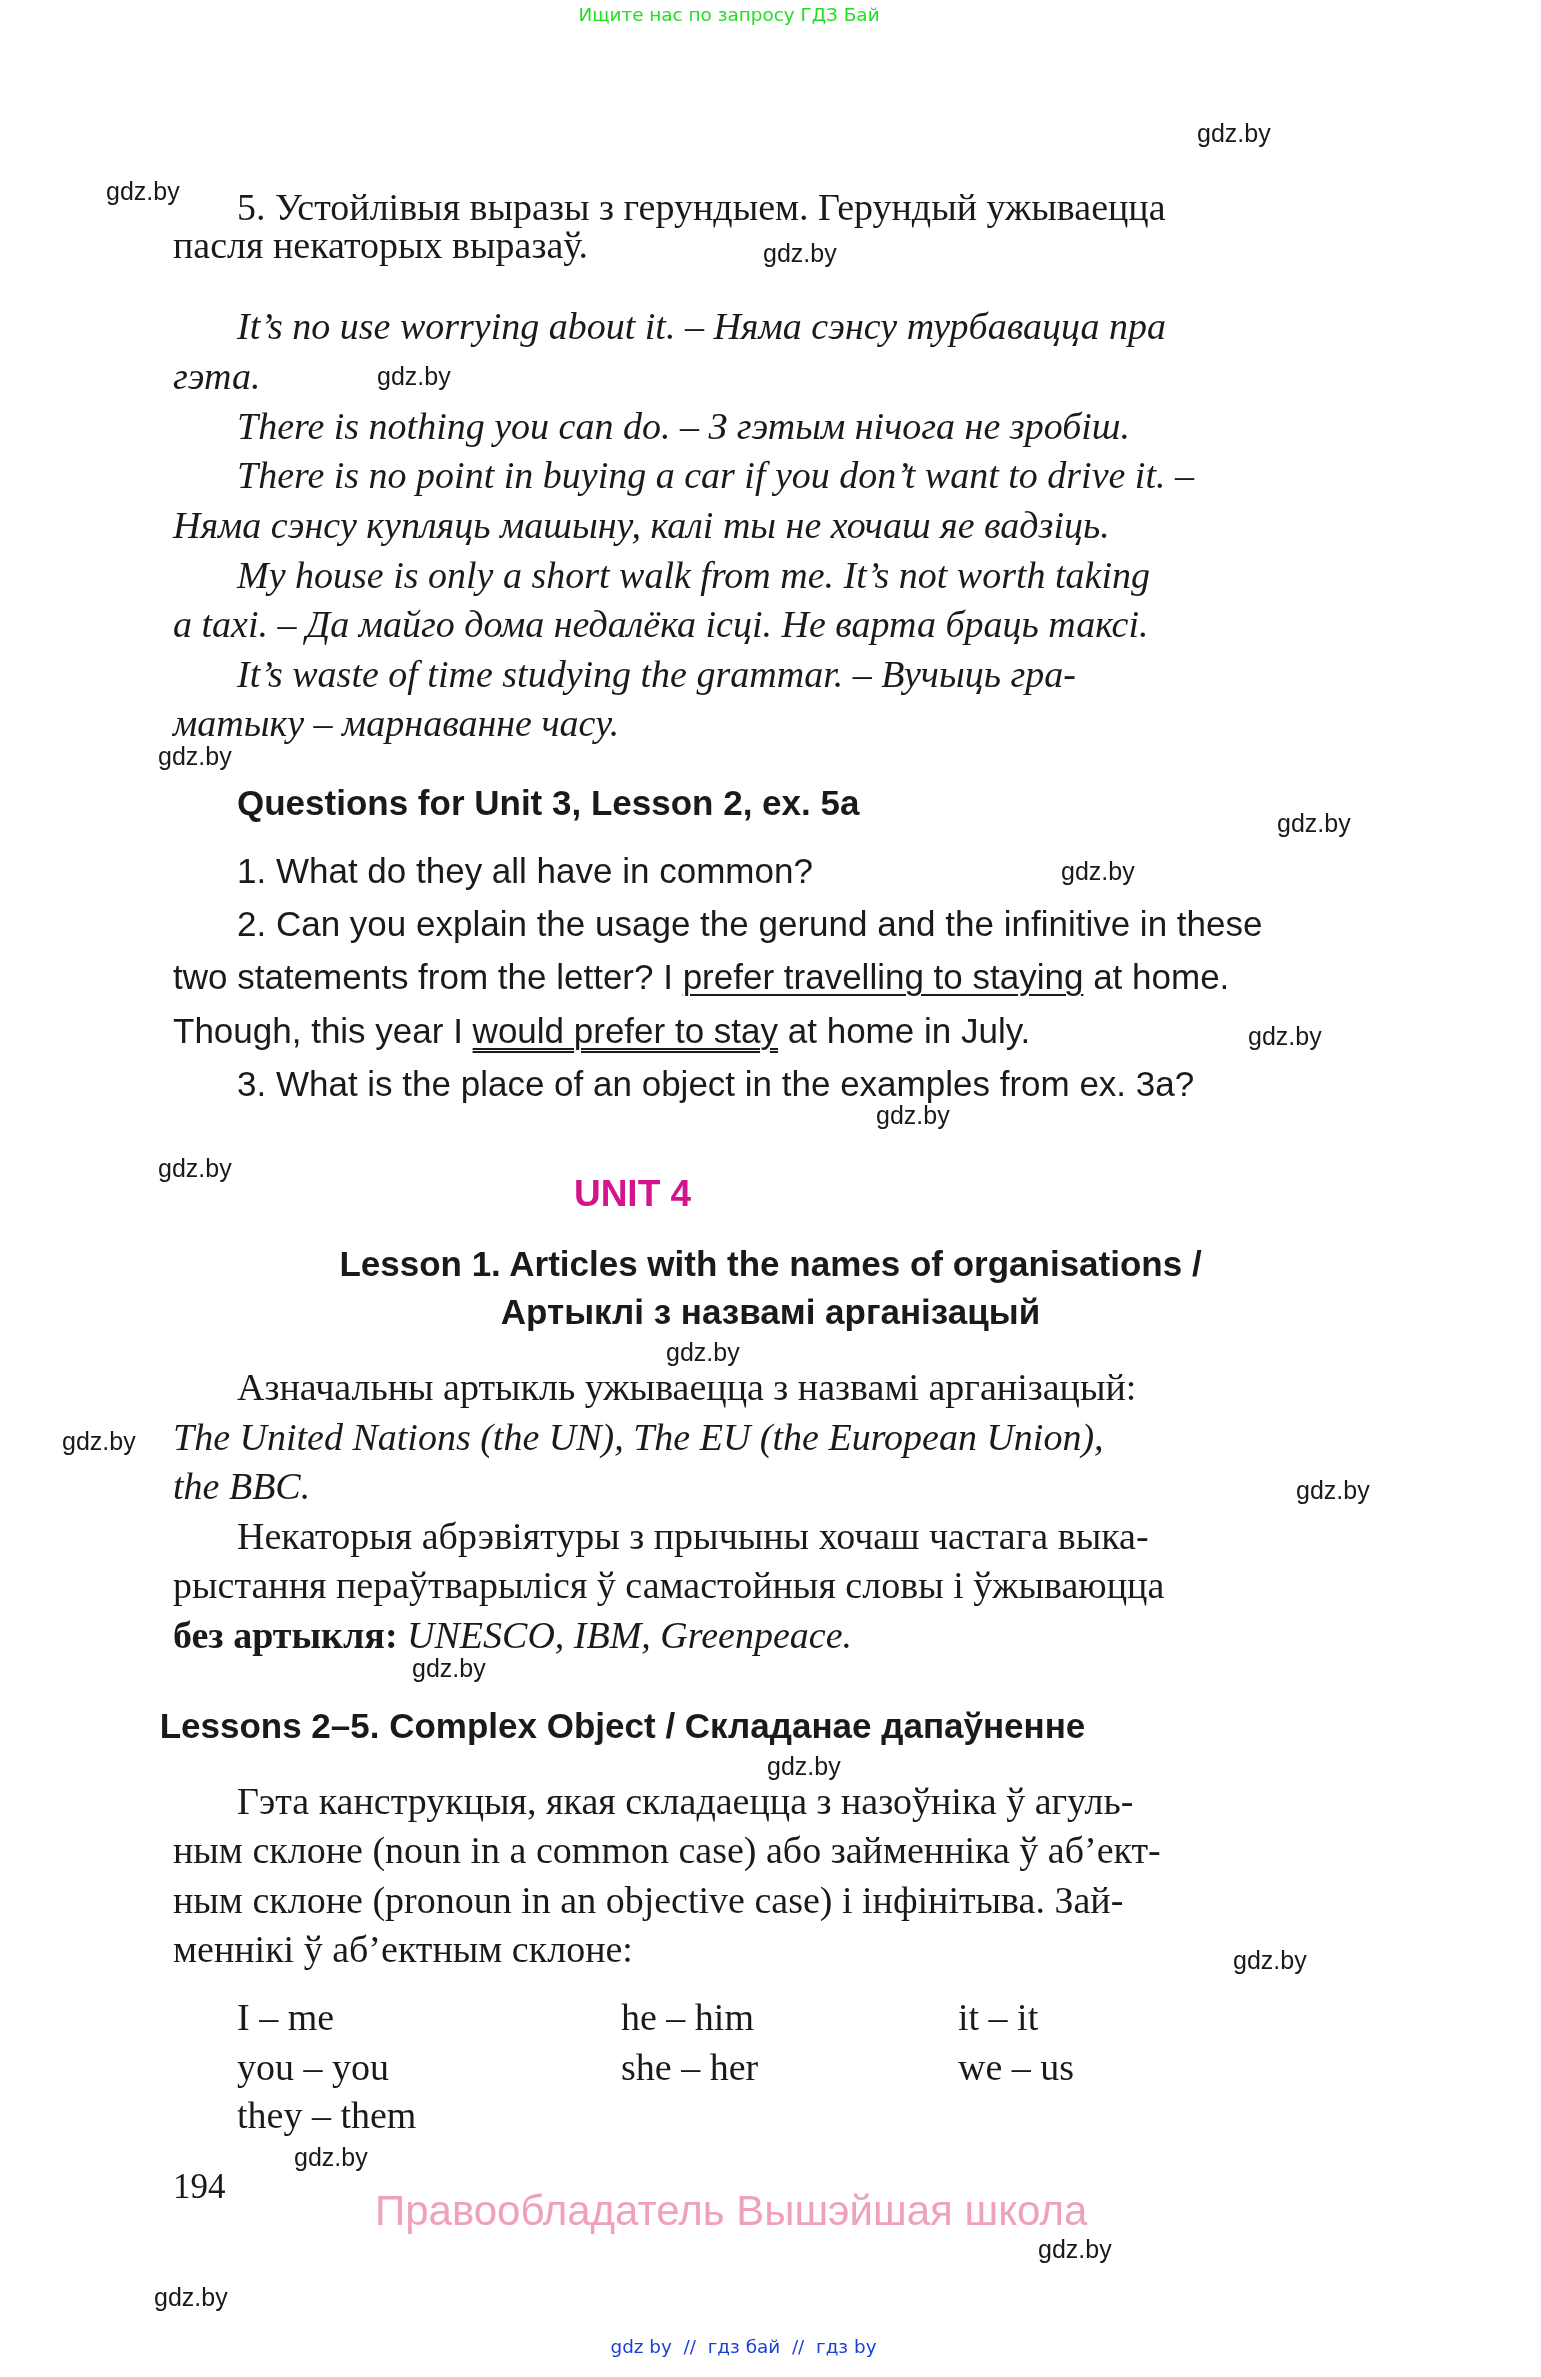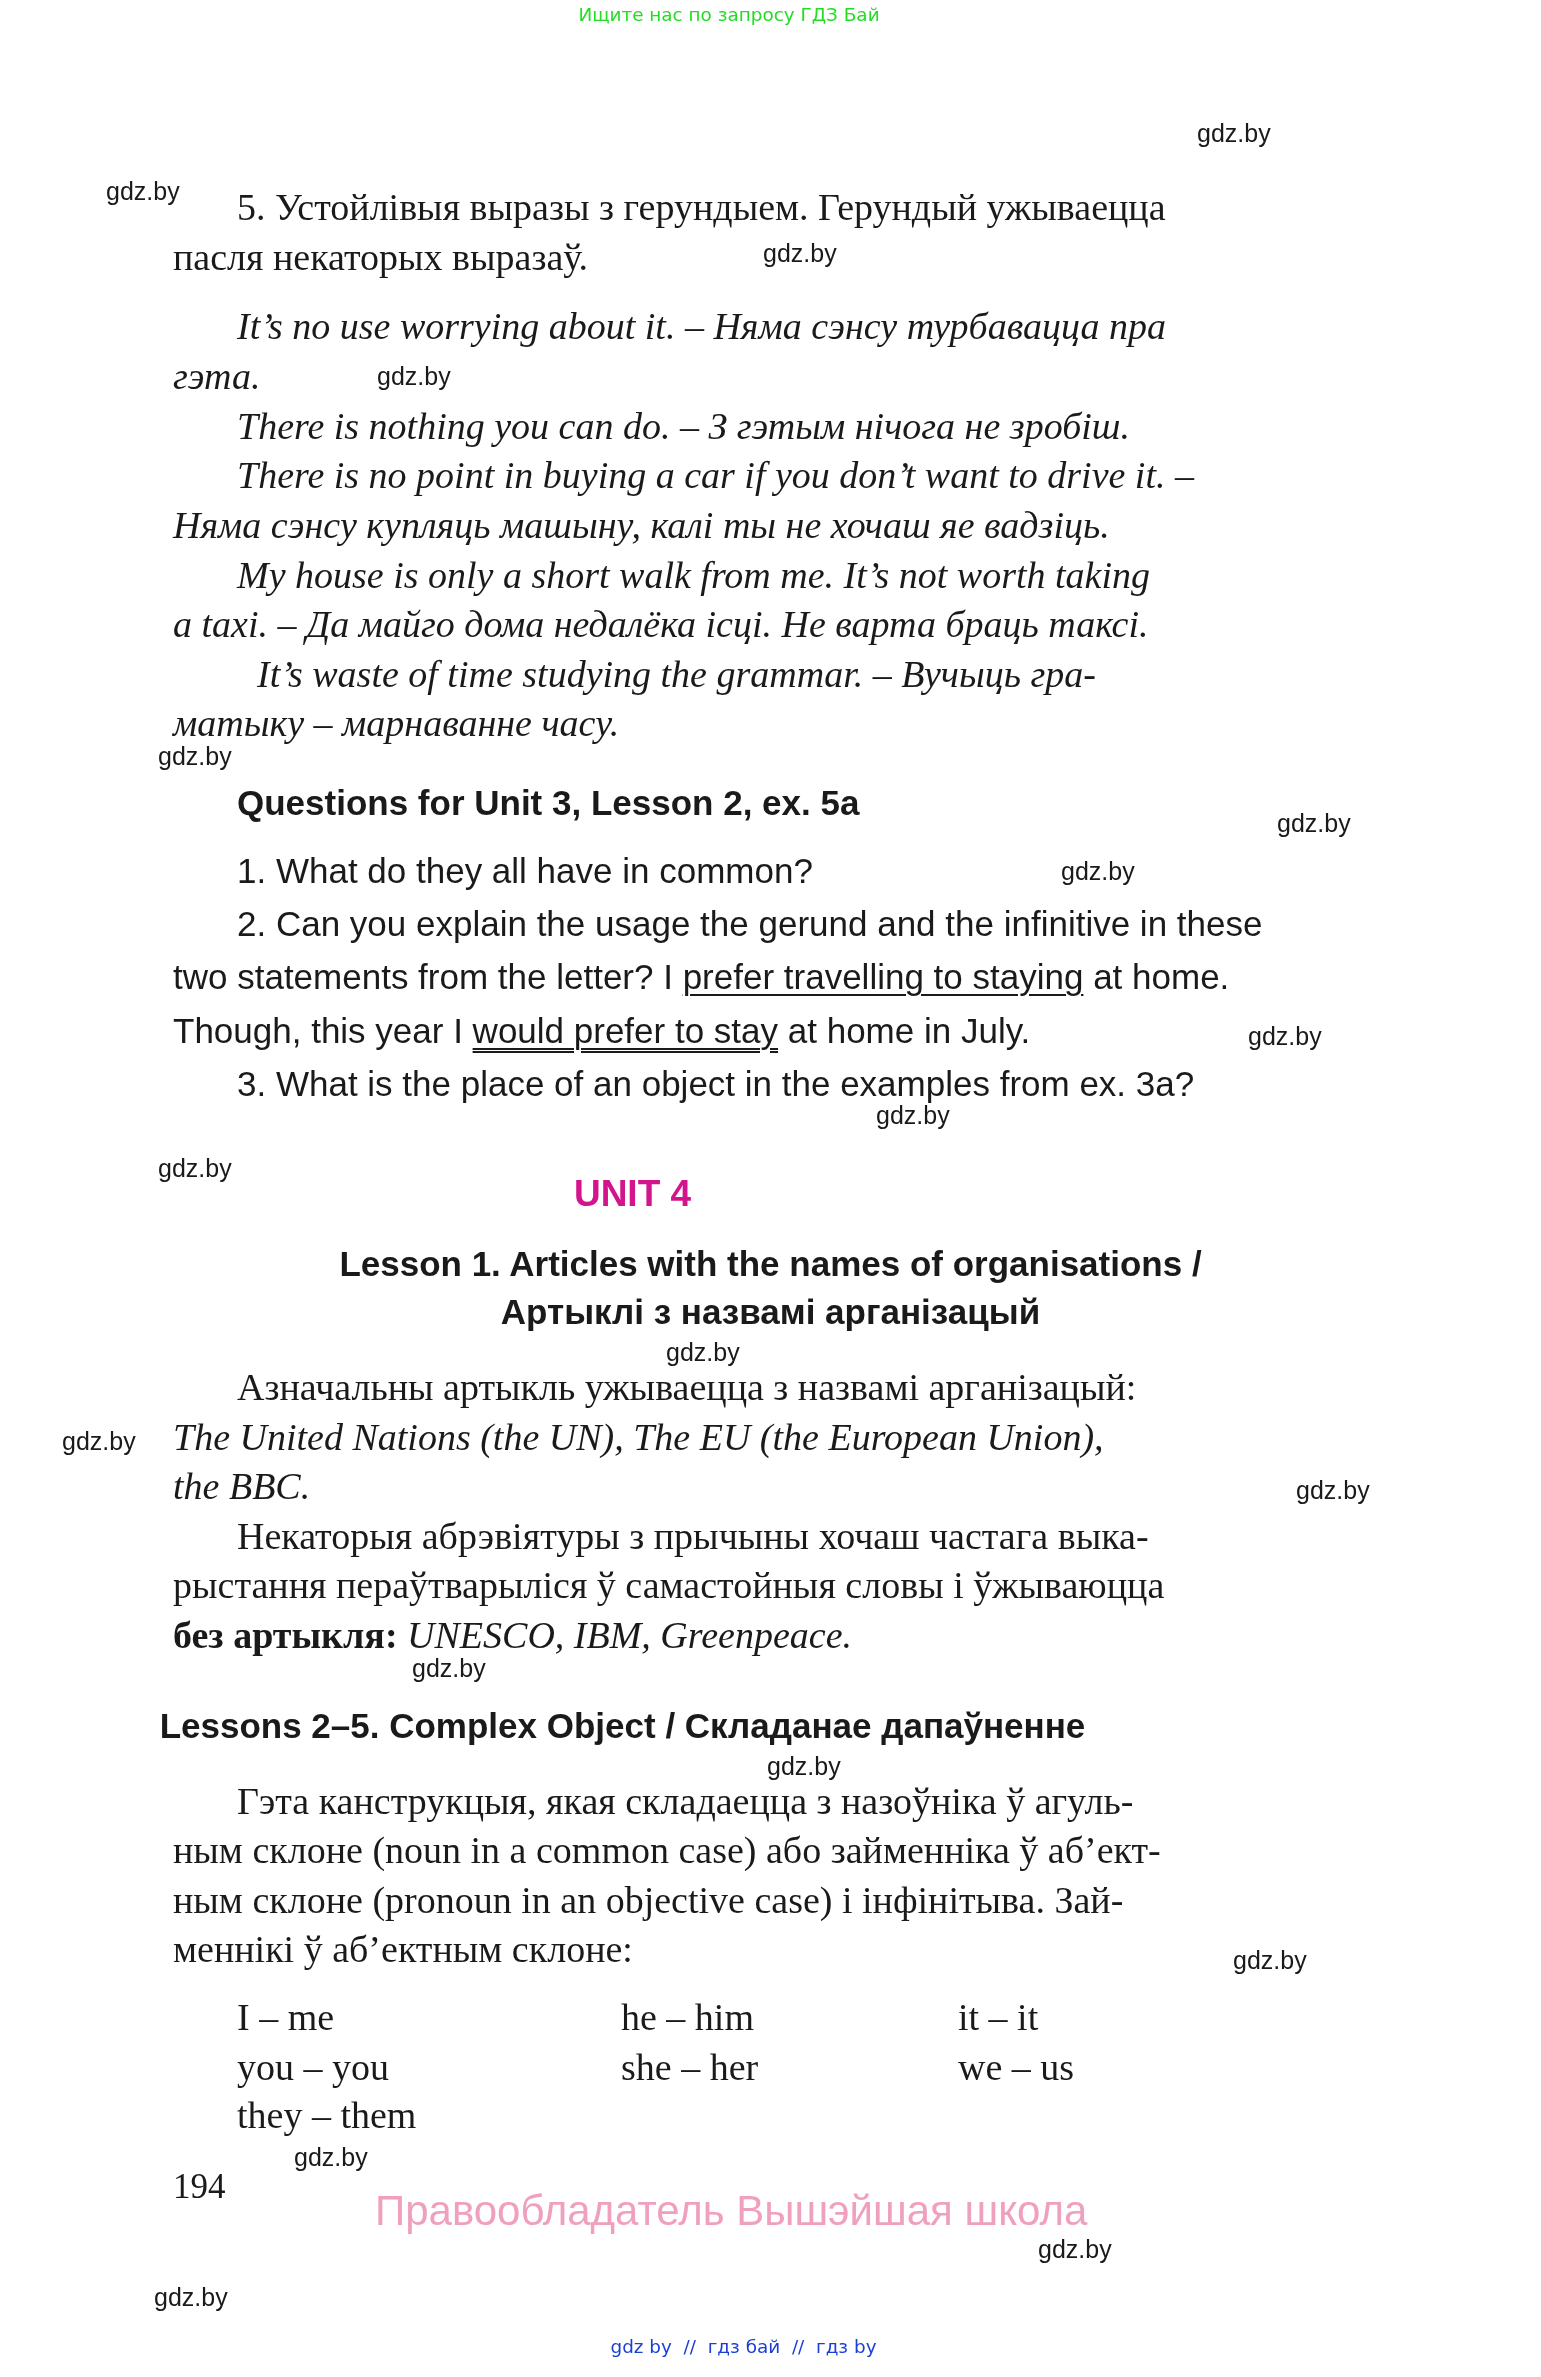--- a/index.html
+++ b/index.html
@@ -39,30 +39,30 @@
 <div class="abs wm" style="left:62px; top:1427px;">gdz.by</div>
 <div class="abs wm" style="left:1296px; top:1476px;">gdz.by</div>
 <div class="abs wm" style="left:412px; top:1654px;">gdz.by</div>
 <div class="abs wm" style="left:767px; top:1752px;">gdz.by</div>
 <div class="abs wm" style="left:1233px; top:1946px;">gdz.by</div>
 <div class="abs wm" style="left:294px; top:2143px;">gdz.by</div>
 <div class="abs wm" style="left:1038px; top:2235px;">gdz.by</div>
 <div class="abs wm" style="left:154px; top:2283px;">gdz.by</div>
 
 <div class="abs serif" style="left:237px; top:182px;">5. Устойлівыя выразы з герундыем. Герундый ужываецца</div>
-<div class="abs serif" style="left:173px; top:232px;">пасля некаторых выразаў.</div>
+<div class="abs serif" style="left:173px; top:220px;">пасля некаторых выразаў.</div>
 
 <div class="abs serif it" style="left:237px; top:301px;">It’s no use worrying about it. – Няма сэнсу турбавацца пра</div>
 <div class="abs serif it" style="left:173px; top:351px;">гэта.</div>
 <div class="abs serif it" style="left:237px; top:401px;">There is nothing you can do. – З гэтым нічога не зробіш.</div>
 <div class="abs serif it" style="left:237px; top:450px;">There is no point in buying a car if you don’t want to drive it. –</div>
 <div class="abs serif it" style="left:173px; top:500px;">Няма сэнсу купляць машыну, калі ты не хочаш яе вадзіць.</div>
 <div class="abs serif it" style="left:237px; top:550px;">My house is only a short walk from me. It’s not worth taking</div>
 <div class="abs serif it" style="left:173px; top:599px;">a taxi. – Да майго дома недалёка ісці. Не варта браць таксі.</div>
-<div class="abs serif it" style="left:237px; top:649px;margin-left:20px;">It’s waste of time studying the grammar. – Вучыць гра-</div>
+<div class="abs serif it" style="left:237px; top:649px;">It’s waste of time studying the grammar. – Вучыць гра-</div>
 <div class="abs serif it" style="left:173px; top:698px;">матыку – марнаванне часу.</div>
 
 <div class="abs heading" style="left:237px; top:783px;">Questions for Unit 3, Lesson 2, ex. 5a</div>
 <div class="abs sans" style="left:237px; top:844px;">1. What do they all have in common?</div>
 <div class="abs sans" style="left:237px; top:897px;">2. Can you explain the usage the gerund and the infinitive in these</div>
 <div class="abs sans" style="left:173px; top:950px;">
   <span>two statements from the letter? I </span><span class="u1">prefer travelling to staying</span><span> at home.</span>
 </div>
 <div class="abs sans" style="left:173px; top:1004px;">
   <span>Though, this year I </span><span class="u2">would prefer to stay</span><span> at home in July.</span>

